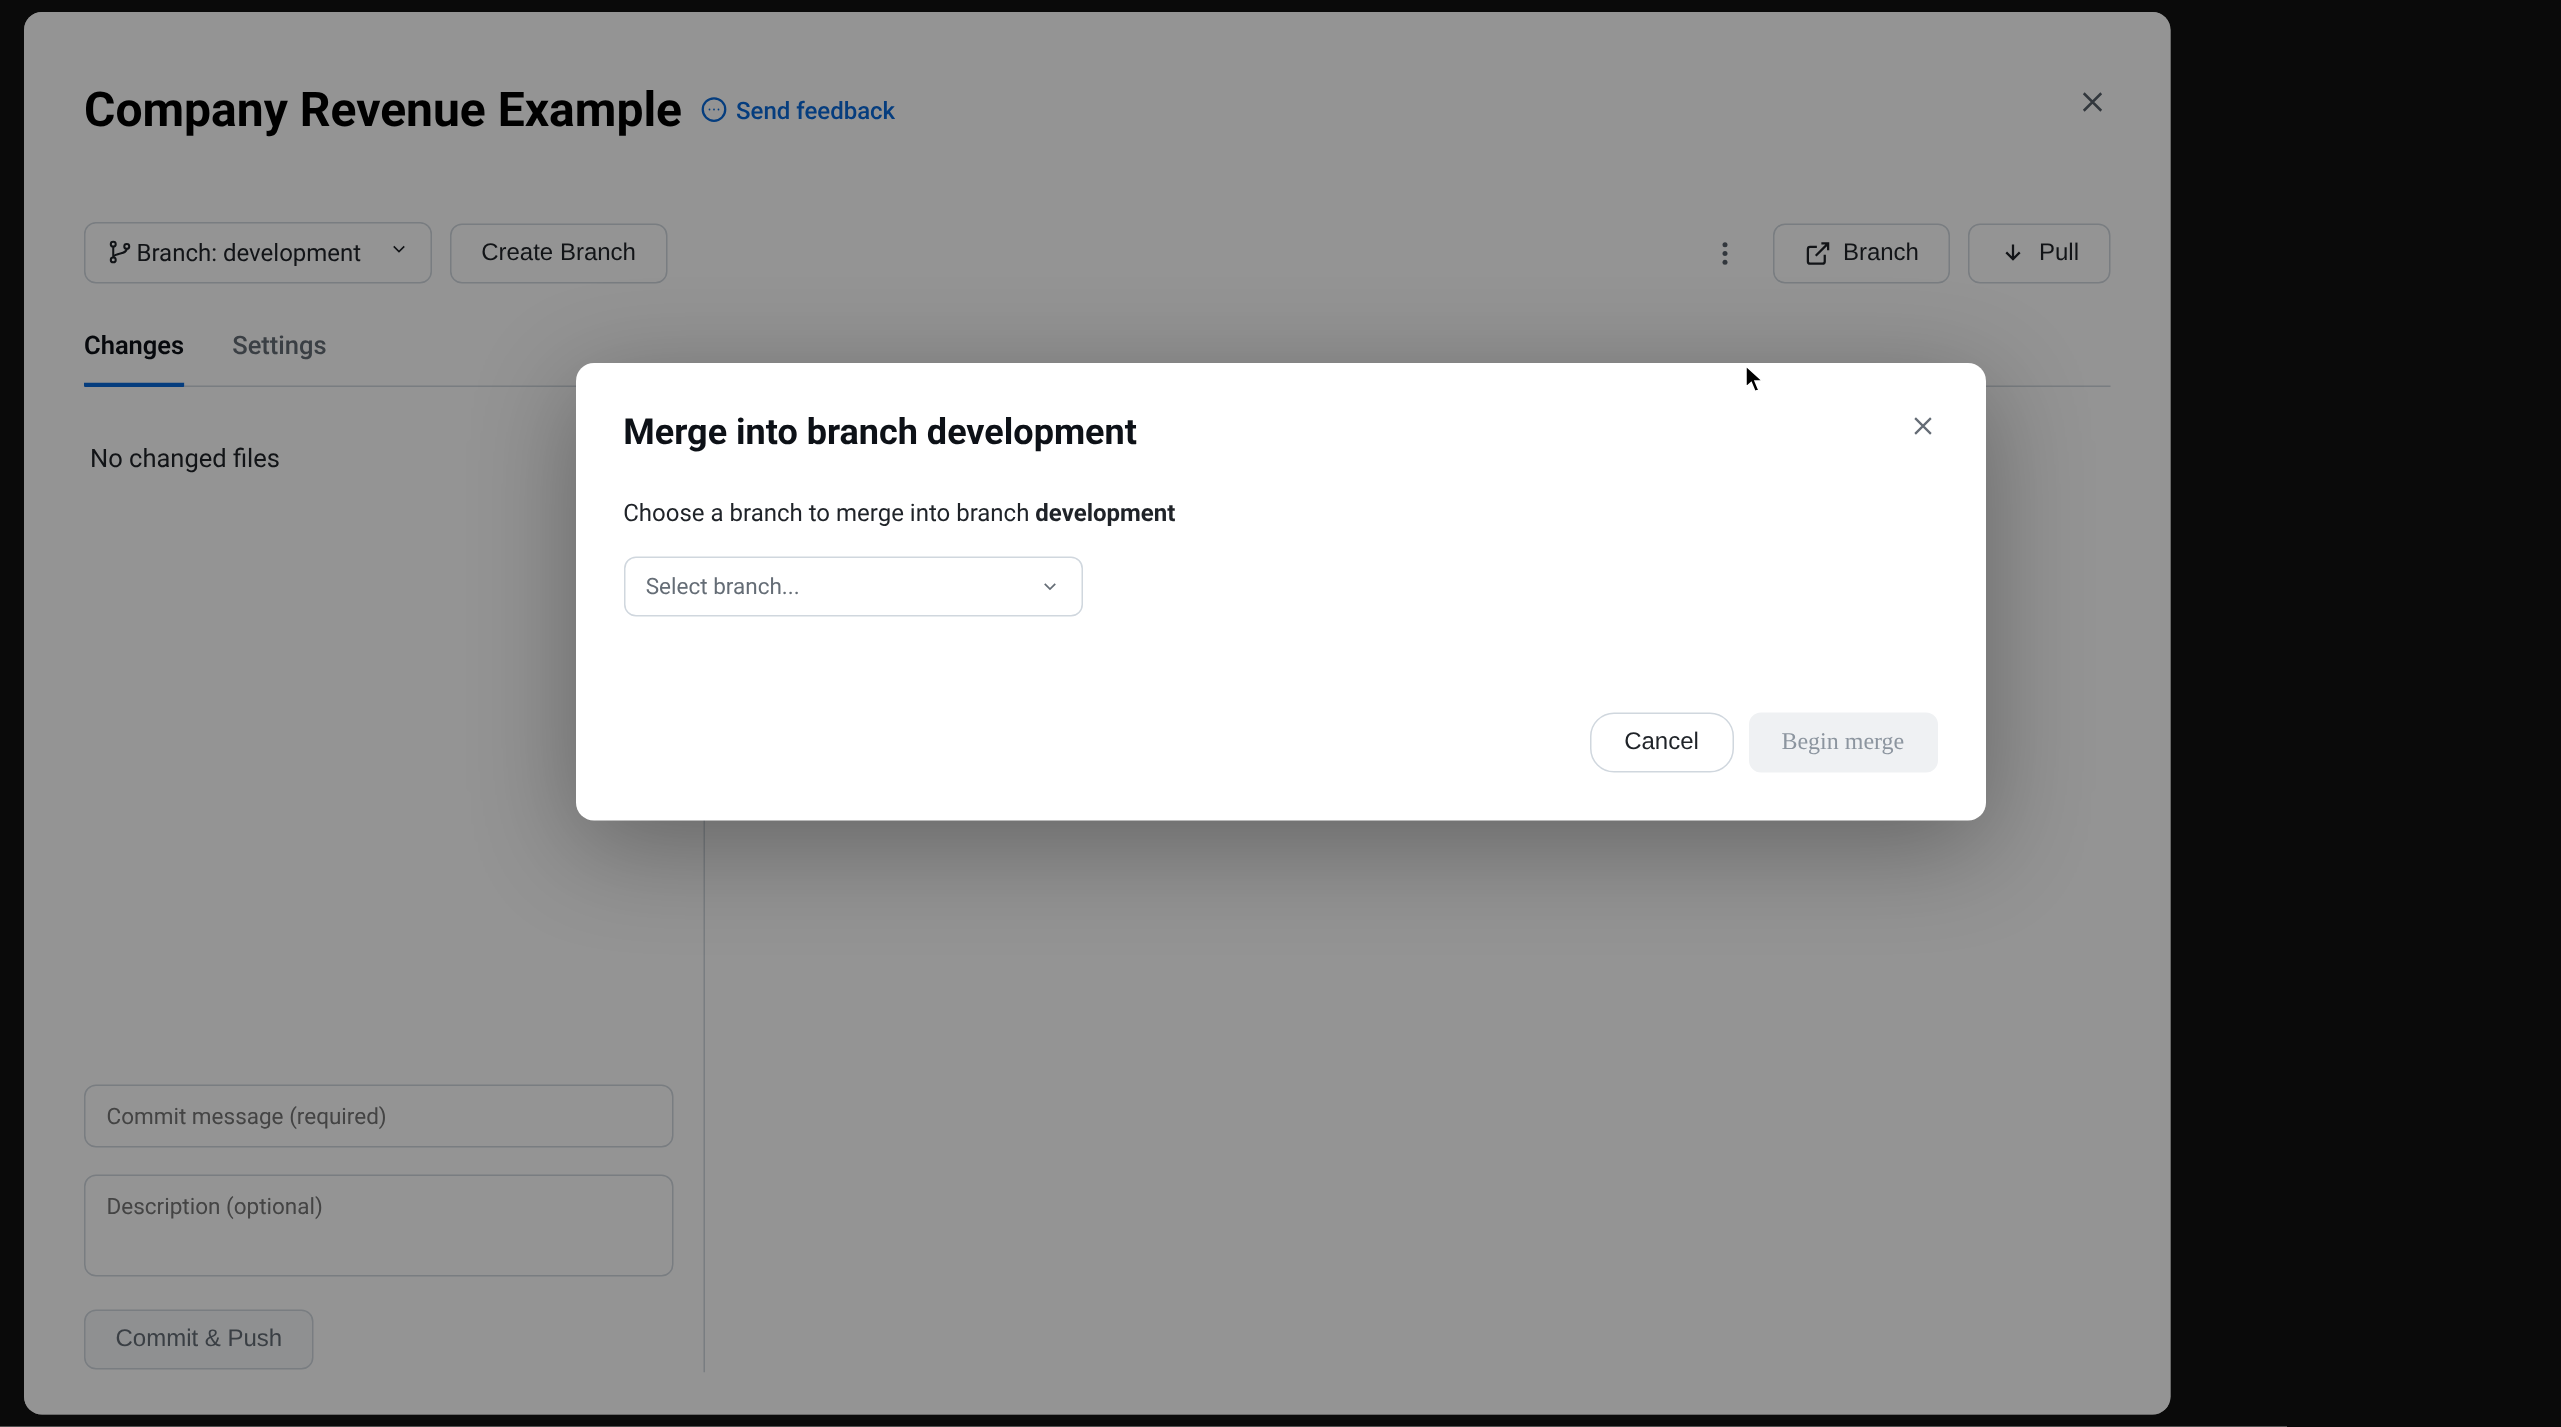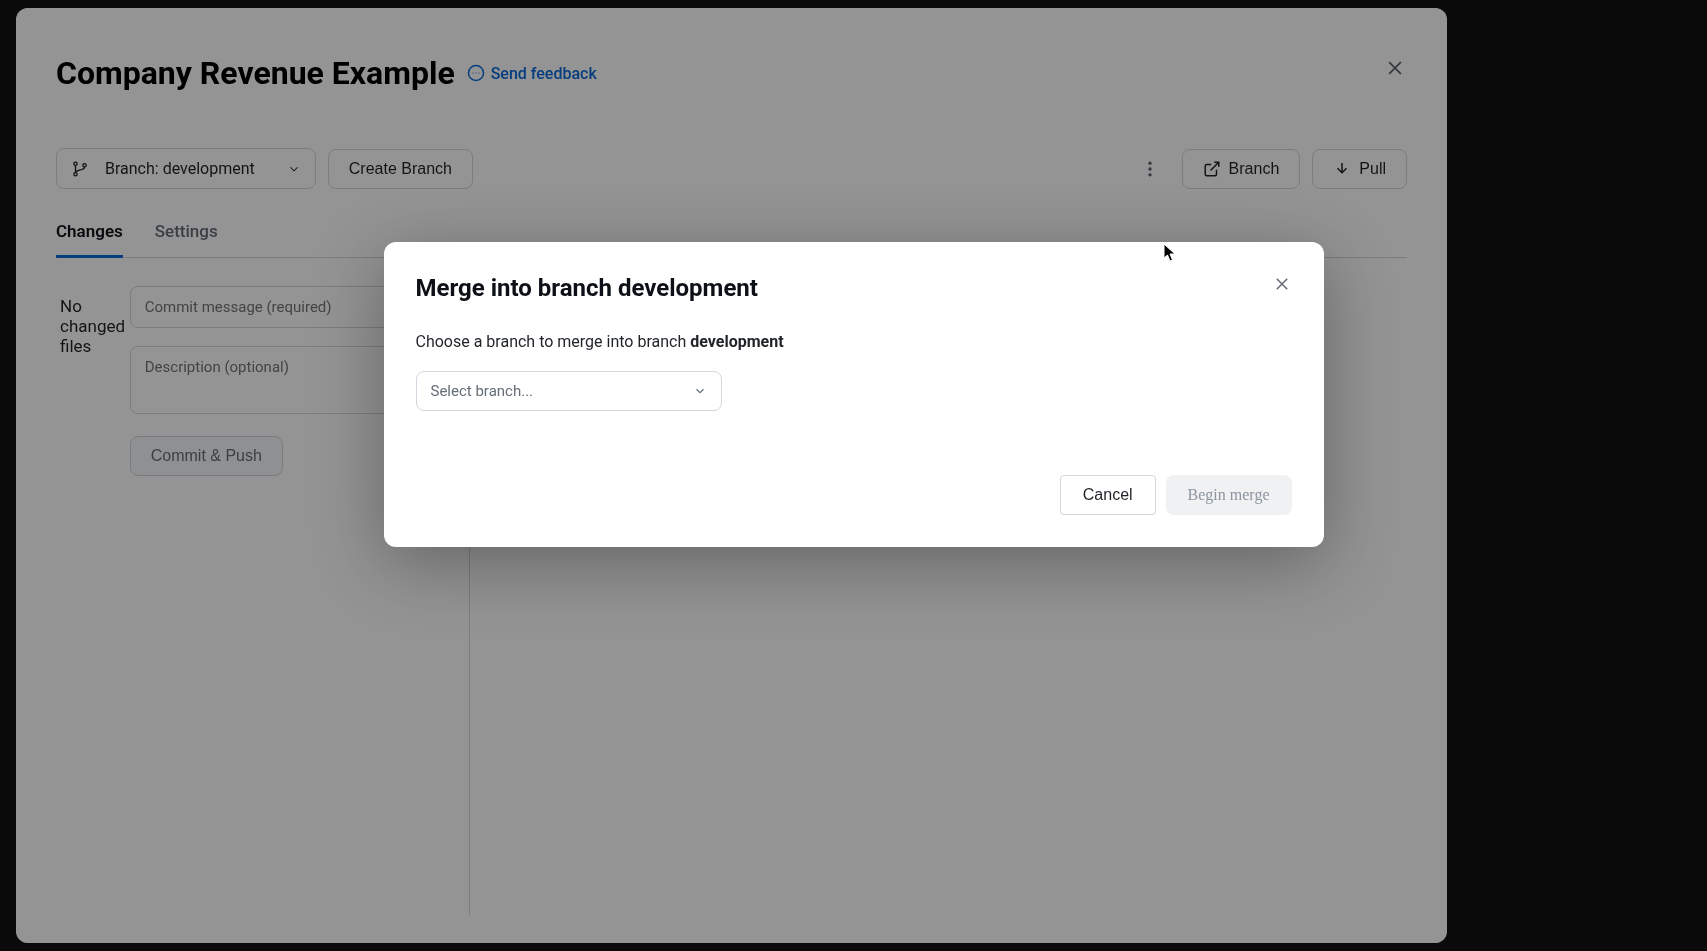--- a/index.html
+++ b/index.html
@@ -83,22 +83,22 @@
       stroke-width: 2;
     }
     .toolbar {
       display: flex;
       align-items: center;
       gap: 12px;
       margin-bottom: 32px;
     }
     .branch-select {
       display: flex;
-      align-items: center;
-      gap: 16px;
+      align-items: flex-start;
+      gap: 2px;
       border: 1px solid #d0d7de;
       background: #ffffff;
       border-radius: 8px;
       padding: 10px 14px;
       font-size: 16px;
       color: #1f2328;
       cursor: pointer;
     }
     .branch-select svg {
       width: 18px;
@@ -168,21 +168,21 @@
     }
     .content-row {
       display: flex;
       flex: 1;
       overflow: hidden;
     }
     .left-col {
       width: 414px;
       border-right: 1px solid #d0d7de;
       display: flex;
-      flex-direction: row;
+      flex-direction: column;
       padding-top: 28px;
     }
     .no-changes {
       font-size: 17px;
       color: #1f2328;
       padding: 10px 4px;
     }
     .left-spacer {
       flex: 1;
     }
@@ -290,21 +290,21 @@
       fill: none;
     }
     .modal-actions {
       display: flex;
       justify-content: flex-end;
       gap: 10px;
     }
     .btn-cancel {
       border: 1px solid #d0d7de;
       background: #ffffff;
-      border-radius: 4px;
+      border-radius: 16px;
       padding: 10px 22px;
       font-size: 16px;
       font-weight: 500;
       color: #1f2328;
       cursor: pointer;
     }
     .btn-begin {
       border: none;
       background: #eff1f3;
       border-radius: 8px;

